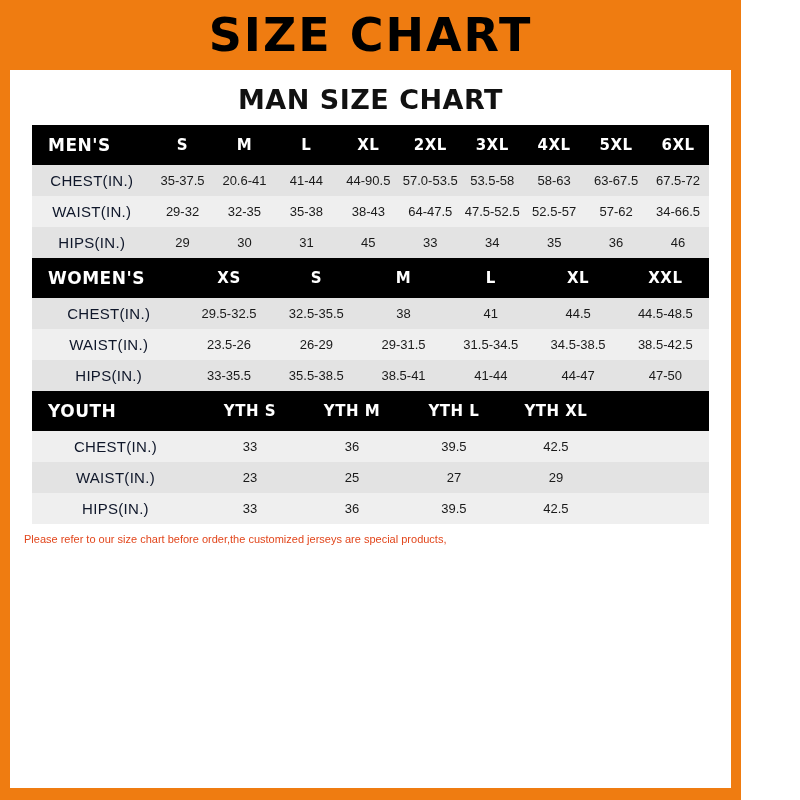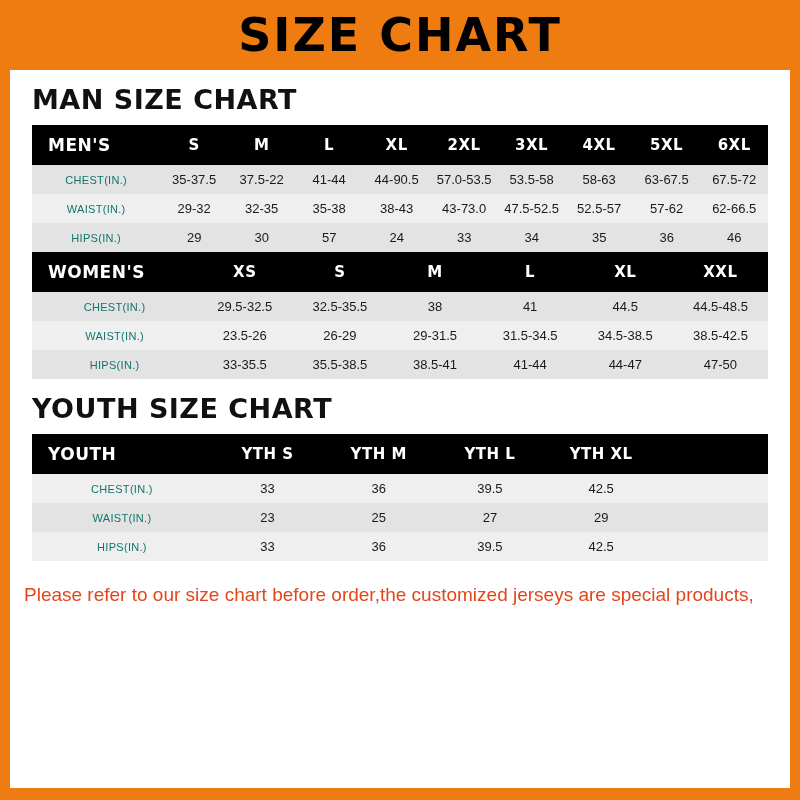--- a/index.html
+++ b/index.html
@@ -8,21 +8,21 @@
   }
   body {
     width: 800px;
     height: 800px;
     background: #ffffff;
     font-family: "Liberation Sans", sans-serif;
     overflow: hidden;
   }
   .page {
     position: relative;
-    width: 800px;
+    width: 741px;
     height: 800px;
     background: #ffffff;
     box-sizing: border-box;
     border-left: 10px solid #ef7c11;
     border-right: 10px solid #ef7c11;
   }
   .header-band {
     background: #ef7c11;
     height: 70px;
     display: flex;
@@ -35,20 +35,21 @@
     font-weight: bold;
     font-size: 46px;
     letter-spacing: 2px;
     color: #000000;
     line-height: 1;
   }
   .section {
     padding: 0 22px;
   }
   .section-title {
+    text-align: center;
     font-family: "DejaVu Sans", sans-serif;
     font-weight: bold;
     font-size: 27px;
     color: #111111;
     letter-spacing: 0.5px;
     margin: 14px 0 10px 0;
   }
   table.size-table {
     width: 100%;
     border-collapse: collapse;
@@ -75,33 +76,33 @@
   }
   table.size-table thead th.rowlabel {
     text-align: left;
     padding-left: 16px;
     font-size: 17px;
   }
   table.size-table tbody tr.odd { background: #e3e3e3; }
   table.size-table tbody tr.even { background: #efefef; }
   table.size-table tbody td.rowlabel {
     text-align: center;
-    font-size: 11px;
-    color: #0f766e;
+    font-size: 15px;
+    color: #0f172a;
     letter-spacing: 0.3px;
   }
   .men-col-label { width: 15%; }
   .women-col-label { width: 20%; }
   .youth-col-label { width: 22%; }
 
   .footer-note {
-    margin-top: 20px;
+    margin-top: 8px;
     padding: 0 14px;
     color: #e2461c;
-    font-size: 19px;
+    font-size: 11px;
     line-height: 1.45;
     font-family: "Liberation Sans", sans-serif;
   }
   .footer-line { display: block; }
   .bottom-band {
     position: absolute;
     left: -10px;
     right: -10px;
     bottom: 0;
     height: 12px;
@@ -131,47 +132,47 @@
           <th>3XL</th>
           <th>4XL</th>
           <th>5XL</th>
           <th>6XL</th>
         </tr>
       </thead>
       <tbody>
         <tr class="odd">
           <td class="rowlabel">CHEST(IN.)</td>
           <td>35-37.5</td>
-          <td>37.5-22</td>
+          <td>20.6-41</td>
           <td>41-44</td>
           <td>44-90.5</td>
           <td>57.0-53.5</td>
           <td>53.5-58</td>
           <td>58-63</td>
           <td>63-67.5</td>
           <td>67.5-72</td>
         </tr>
         <tr class="even">
           <td class="rowlabel">WAIST(IN.)</td>
           <td>29-32</td>
           <td>32-35</td>
           <td>35-38</td>
           <td>38-43</td>
-          <td>43-73.0</td>
+          <td>64-47.5</td>
           <td>47.5-52.5</td>
           <td>52.5-57</td>
           <td>57-62</td>
-          <td>62-66.5</td>
+          <td>34-66.5</td>
         </tr>
         <tr class="odd">
           <td class="rowlabel">HIPS(IN.)</td>
           <td>29</td>
           <td>30</td>
-          <td>57</td>
-          <td>24</td>
+          <td>31</td>
+          <td>45</td>
           <td>33</td>
           <td>34</td>
           <td>35</td>
           <td>36</td>
           <td>46</td>
         </tr>
       </tbody>
     </table>
   </div>
 
@@ -214,21 +215,20 @@
           <td>38.5-41</td>
           <td>41-44</td>
           <td>44-47</td>
           <td>47-50</td>
         </tr>
       </tbody>
     </table>
   </div>
 
   <div class="section">
-    <div class="section-title">YOUTH SIZE CHART</div>
     <table class="size-table">
       <thead>
         <tr>
           <th class="rowlabel youth-col-label">YOUTH</th>
           <th>YTH S</th>
           <th>YTH M</th>
           <th>YTH L</th>
           <th>YTH XL</th>
           <th></th>
         </tr>

